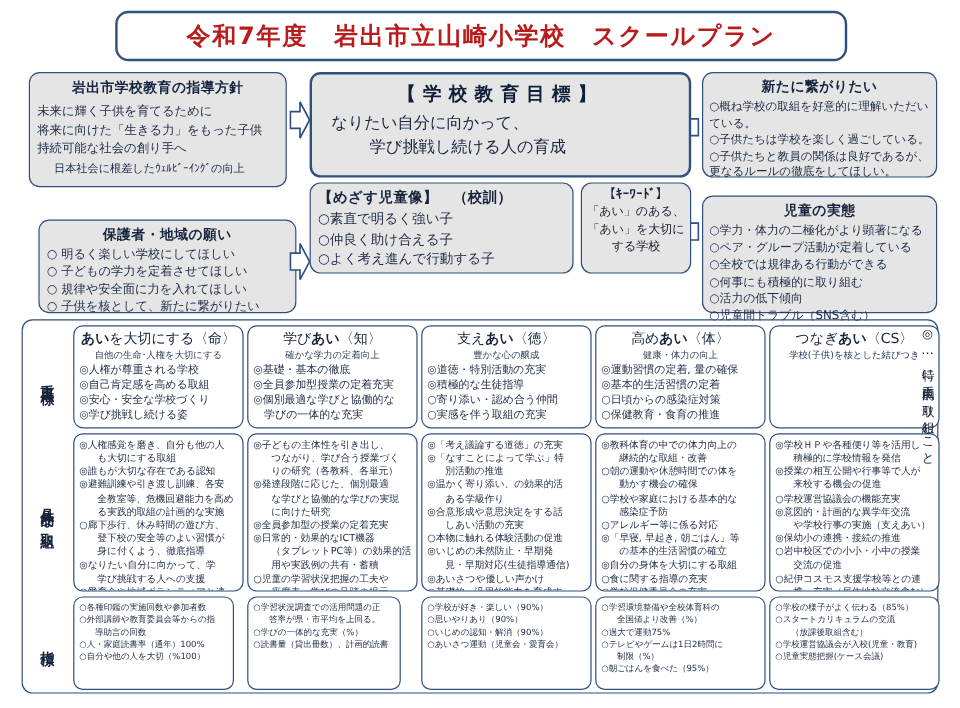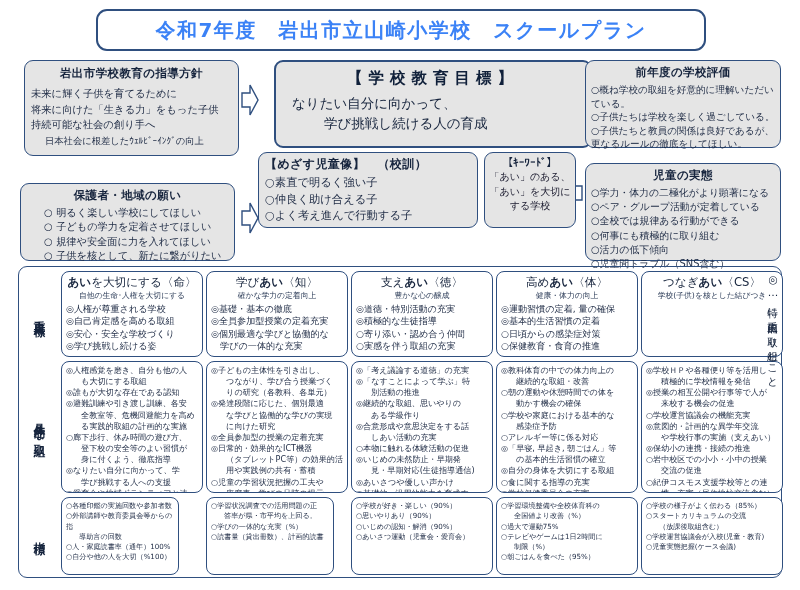--- a/index.html
+++ b/index.html
@@ -33,36 +33,36 @@
   .bx-list div { white-space: nowrap; }
 
   
   #title-banner {
     left: 96px; top: 9px; width: 610px; height: 42px;
     border: 2px solid #2f4f7f; border-radius: 11px;
     display: flex; align-items: center; justify-content: center;
     background: #fff;
   }
   #title-banner span {
-    font-size: 20px; font-weight: bold; color: #3b82f6; letter-spacing: 1.5px;
+    font-size: 20px; font-weight: bold; color: #b91c1c; letter-spacing: 1.5px;
   }
 
   
   #guidance-box { left: 24px; top: 60px; width: 215px; height: 96px; padding: 5px 6px 4px; }
   #guidance-box .bx-title { font-size: 11.5px; margin-bottom: 5px; }
   #guidance-box .bx-list div { font-size: 10.3px; line-height: 15.5px; }
   #guidance-box .indent { padding-left: 14px; font-size: 9.3px !important; }
 
   
-  #wishes-box { left: 20px; top: 183px; width: 215px; height: 78px; padding: 4px 23px; }
+  #wishes-box { left: 32px; top: 183px; width: 215px; height: 78px; padding: 4px 6px; }
   #wishes-box .bx-title { font-size: 11.5px; margin-bottom: 3px; }
   #wishes-box .bx-list div { font-size: 10.2px; line-height: 14.4px; }
 
   
-  #goal-box { left: 274px; top: 60px; width: 318px; height: 88px; padding: 6px 8px; border-width: 2px; }
+  #goal-box { left: 258px; top: 60px; width: 318px; height: 88px; padding: 6px 8px; border-width: 2px; }
   #goal-box .goal-head {
     text-align: center; font-size: 15.5px; font-weight: bold;
     letter-spacing: 6px; color: #10203a; margin-bottom: 4px;
   }
   #goal-box .goal-l1 { font-size: 13.5px; text-align: left; padding-left: 8px; line-height: 20px; color:#16243d;}
   #goal-box .goal-l2 { font-size: 13.5px; text-align: left; padding-left: 40px; line-height: 20px; color:#16243d;}
 
   
   #target-image-box { left: 258px; top: 152px; width: 220px; height: 76px; padding: 3px 6px; }
   #target-image-box .bx-title { font-size: 12px; text-align: left; margin-bottom: 2px; }
@@ -201,21 +201,21 @@
   </div>
 
   <div class="rbox" id="keyword-box">
     <div class="bx-title">【ｷｰﾜｰﾄﾞ】</div>
     <div class="kw">「あい」のある、</div>
     <div class="kw">「あい」を大切に</div>
     <div class="kw">する学校</div>
   </div>
 
   <div class="rbox" id="eval-box">
-    <div class="bx-title">前年度の学校評価</div>
+    <div class="bx-title">新たに繋がりたい</div>
     <div class="bx-list">
       <div>○概ね学校の取組を好意的に理解いただいている。</div>
       <div>○子供たちは学校を楽しく過ごしている。</div>
       <div>○子供たちと教員の関係は良好であるが、更なるルールの徹底をしてほしい。</div>
     </div>
   </div>
 
   <div class="rbox" id="reality-box">
     <div class="bx-title">児童の実態</div>
     <div class="bx-list">
@@ -253,21 +253,21 @@
             <div>◎避難訓練や引き渡し訓練、各安</div>
             <div class="ind">　全教室等、危機回避能力を高め</div>
             <div class="ind">　る実践的取組の計画的な実施</div>
             <div>○廊下歩行、休み時間の遊び方、</div>
             <div class="ind">　登下校の安全等のよい習慣が</div>
             <div class="ind">　身に付くよう、徹底指導</div>
             <div>◎なりたい自分に向かって、学</div>
             <div class="ind">　学び挑戦する人への支援</div>
             <div>○愛育会や地域ボランティアと連</div>
           </div>
-          <div class="cell index" style="width: 118px;">
+          <div class="cell index" style="width: 134px;">
             <div>○各種印鑑の実施回数や参加者数</div>
             <div>○外部講師や教育委員会等からの指</div>
             <div class="ind">　導助言の回数</div>
             <div>○人・家庭読書率（通年）100%</div>
             <div>○自分や他の人を大切（%100）</div>
           </div>
         </div>
         <div class="mcol" style="left: 147px;">
           <div class="cell focus" style="width: 142px;">
             <div class="ch">学び<b>あい</b>〈知〉</div>
@@ -308,21 +308,21 @@
               <div>◎道徳・特別活動の充実</div>
               <div>◎積極的な生徒指導</div>
               <div>○寄り添い・認め合う仲間</div>
               <div>○実感を伴う取組の充実</div>
             </div>
           </div>
           <div class="cell action" style="width: 142px;">
             <div>◎「考え議論する道徳」の充実</div>
             <div>◎「なすことによって学ぶ」特</div>
             <div class="ind">　別活動の推進</div>
-            <div>◎継続的な取組、思いやりの</div>
+            <div>◎温かく寄り添い、の効果的活</div>
             <div class="ind">　ある学級作り</div>
             <div>◎合意形成や意思決定をする話</div>
             <div class="ind">　しあい活動の充実</div>
             <div>○本物に触れる体験活動の促進</div>
             <div>◎いじめの未然防止・早期発</div>
             <div class="ind">　見・早期対応(生徒指導通信)</div>
             <div>◎あいさつや優しい声かけ</div>
             <div>○基礎的・汎用的能力を育成す</div>
           </div>
           <div class="cell index" style="width: 142px;">

